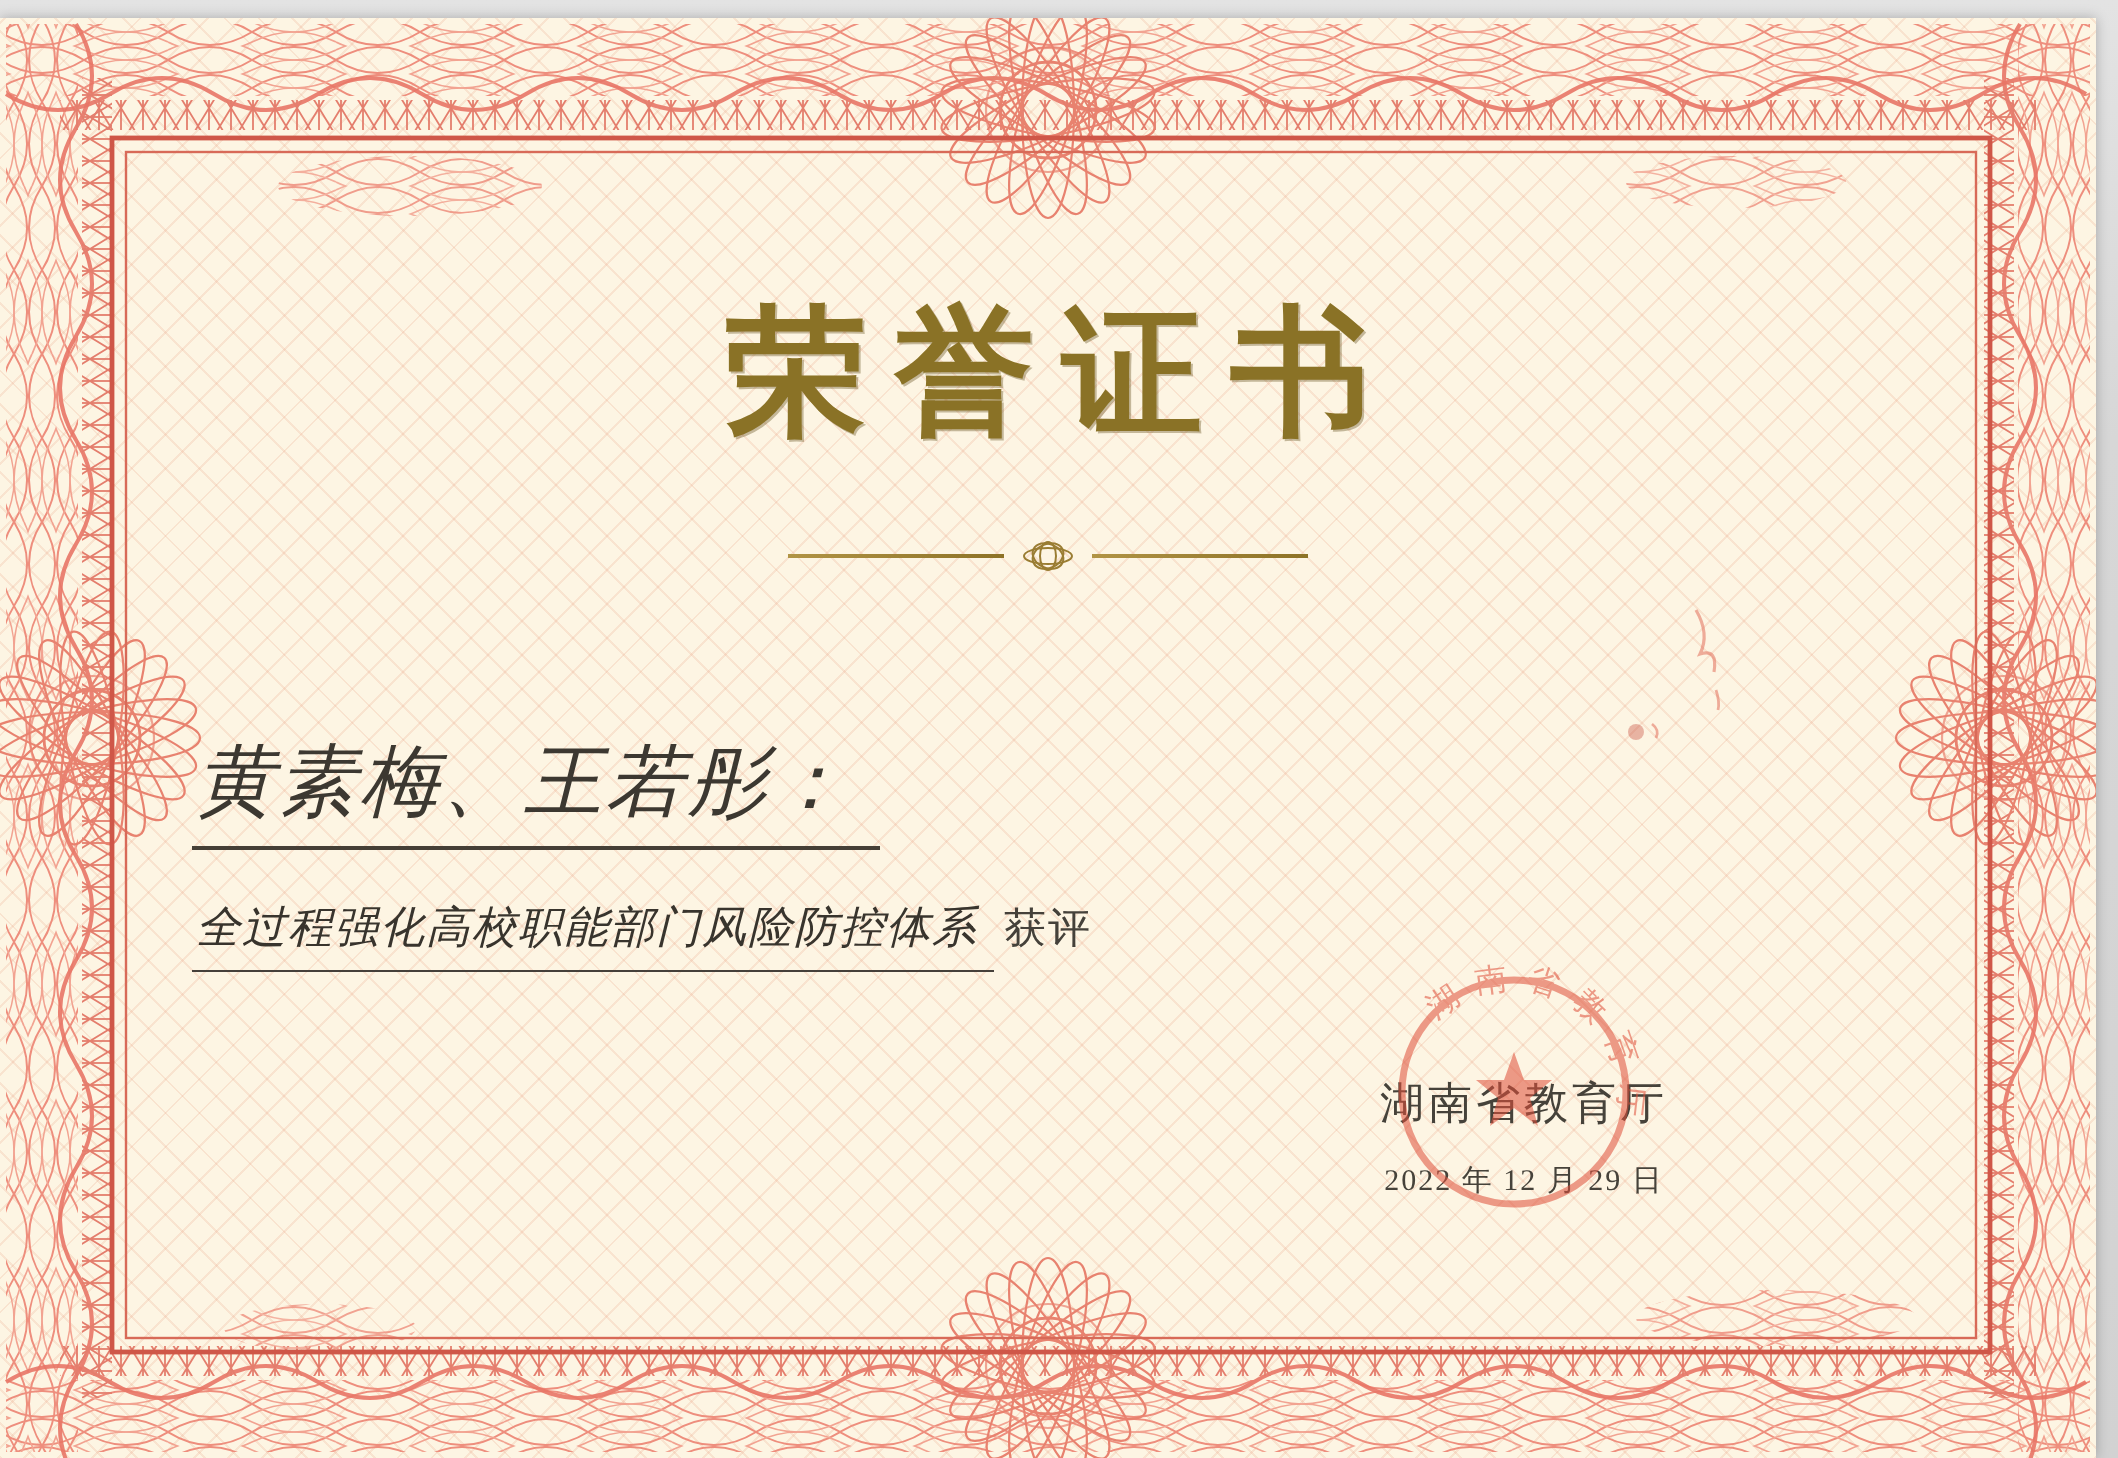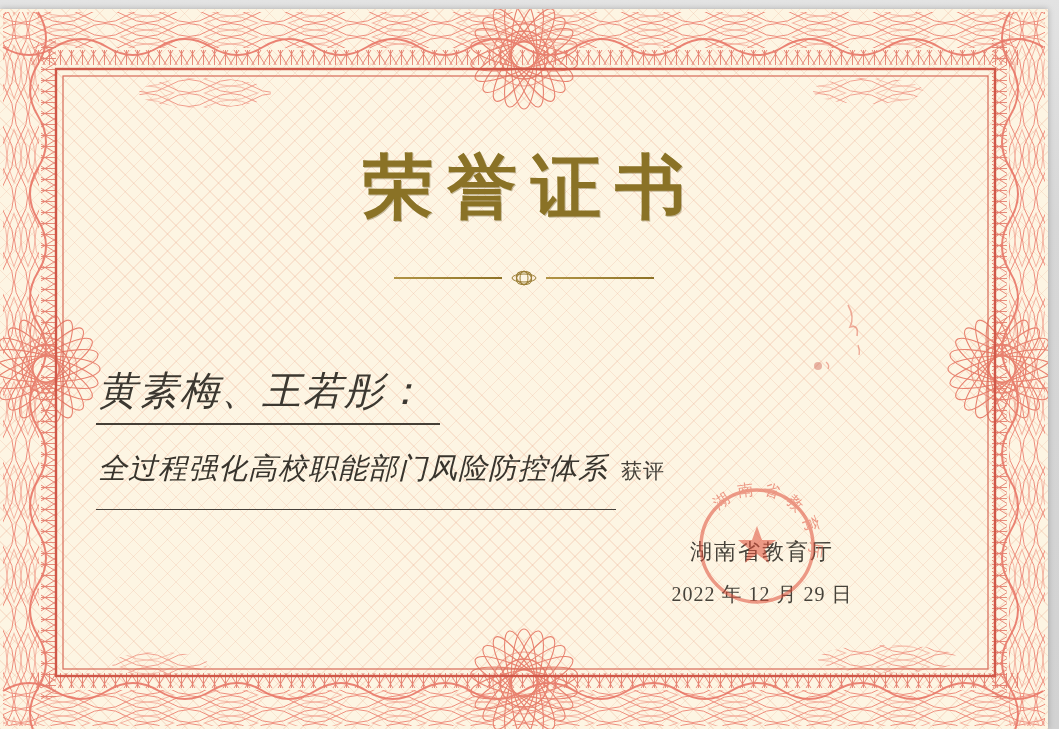--- a/index.html
+++ b/index.html
@@ -48,32 +48,32 @@
   .para1{
     position:absolute;left:96px;top:379px;width:900px;
     font-size:21px;letter-spacing:1px;text-indent:30px;white-space:nowrap;
   }
   .para2{
     position:absolute;left:96px;top:440px;
     display:flex;align-items:baseline;white-space:nowrap;
     font-size:21px;letter-spacing:1px;
   }
   .handwritten{
-    font-style:italic;font-size:29px;color:#38342d;letter-spacing:1px;
-    border-bottom:1.5px solid #45403a;padding:0 8px 20px 2px;
+    font-style:italic;font-size:22px;color:#38342d;letter-spacing:1px;
+    border-bottom:1.5px solid #45403a;padding:0 8px 6px 2px;
   }
   .report{margin-right:5px;}
   .verb{margin-right:14px;text-align:right;}
   .award{margin-right:2px;padding-left:10px;padding-right:14px;}
 
   .sign-block{
     position:absolute;left:632px;top:528px;width:260px;text-align:center;z-index:3;
   }
   .issuer{font-size:22px;color:#46423a;letter-spacing:2px;}
-  .issue-date{font-size:20px;color:#46423a;letter-spacing:1px;margin-top:14px;}
+  .issue-date{font-size:15px;color:#46423a;letter-spacing:1px;margin-top:14px;}
 </style>
 </head>
 <body>
 
 <div class="paper">
 
   <svg class="art layer-border" viewBox="0 0 1048 720" xmlns="http://www.w3.org/2000/svg">
     <defs>
       <pattern id="pw" width="84" height="14" patternUnits="userSpaceOnUse">
         <path d="M0 7 Q21 -6 42 7 T84 7" stroke="#ee8e7d" stroke-width="1" fill="none"></path>

